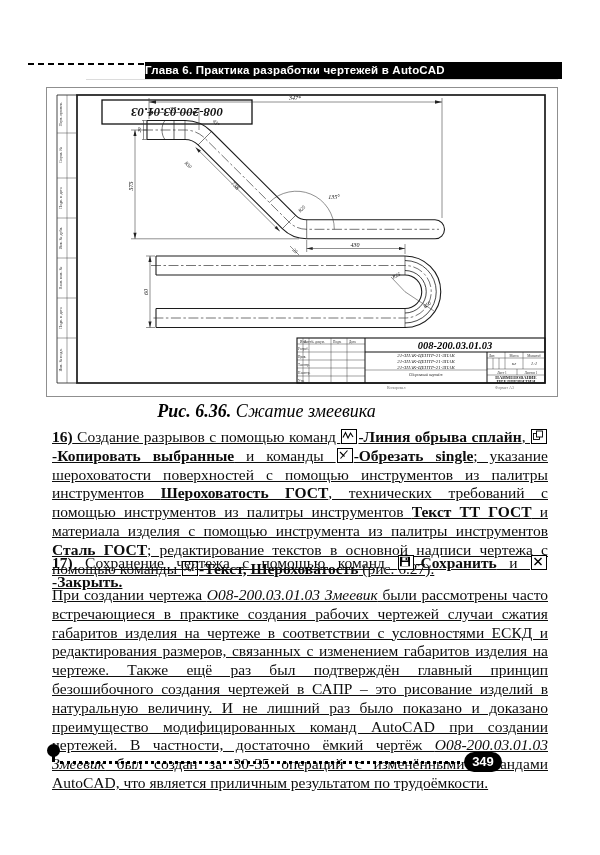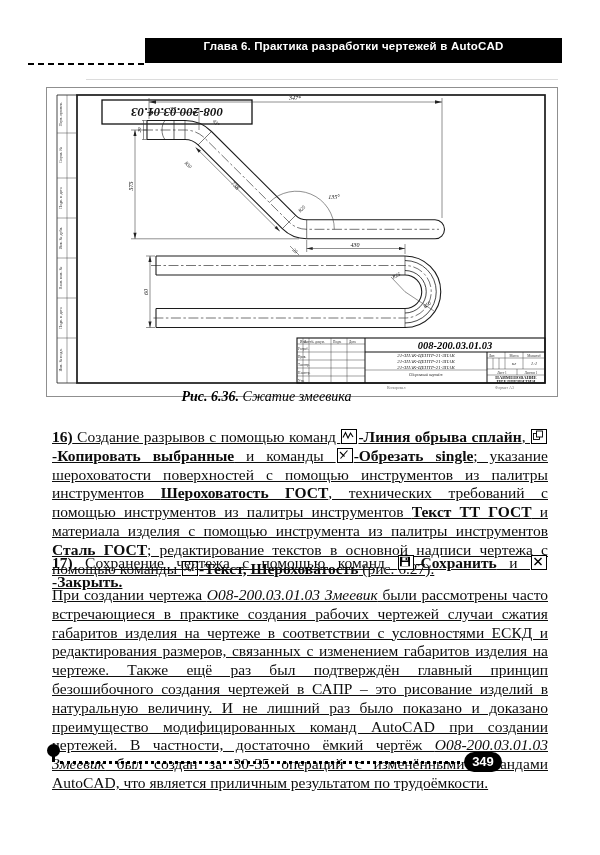--- a/index.html
+++ b/index.html
@@ -1,23 +1,23 @@
 <!DOCTYPE html>
 <html><head>
 <meta charset="utf-8">
 <style>
   html,body{margin:0;padding:0;}
   body{width:600px;height:855px;position:relative;background:#ffffff;overflow:hidden;
        font-family:"Liberation Serif",serif;color:#111;}
-  .chapter-bar{position:absolute;left:145px;top:38px;width:417px;height:25px;background:#000;
-       color:#fff;font:bold 11.5px/17px "Liberation Sans",sans-serif;text-align:center;letter-spacing:.2px;}
+  .chapter-bar{position:absolute;left:145px;top:62px;width:417px;height:17px;background:#000;
+       color:#fff;font:bold 11.5px/17px "Liberation Sans",sans-serif;text-align:left;letter-spacing:.2px;}
   .dash-top{position:absolute;left:28px;top:63px;width:116px;border-top:2.6px dashed #000;}
   .scan-line{position:absolute;left:86px;top:79px;width:472px;border-top:1px solid #dcdcdc;}
   .figure-box{position:absolute;left:46px;top:87px;width:510px;height:308px;border:1px solid #8f8f8f;background:#fff;}
-  .caption{position:absolute;left:0;top:389px;width:533px;text-align:center;font-size:14px;color:#000;}
+  .caption{position:absolute;left:0;top:401px;width:533px;text-align:center;font-size:18px;color:#000;}
   .caption b{font-style:italic;}
   .caption i{font-style:italic;}
   .para{position:absolute;left:52px;width:496px;font-size:15.5px;line-height:18.8px;
         text-align:justify;color:#0d0d0d;text-decoration:underline;}
   .para b{font-weight:bold;}
   .icx{display:inline-block;width:14px;height:13px;border:1.2px solid #000;background:#fff;
        vertical-align:-2px;margin:0 1px;line-height:0;}
   .icx svg{display:block;}
   .dot-bullet{position:absolute;left:47px;top:744px;width:13px;height:13px;border-radius:50%;background:#000;}
   .dot-stem{position:absolute;left:52px;top:756px;width:3px;height:6px;background:#000;}

